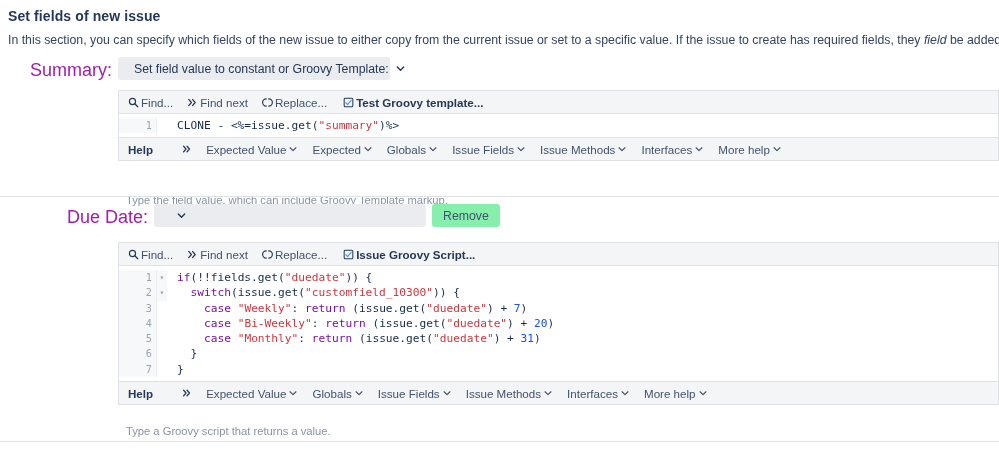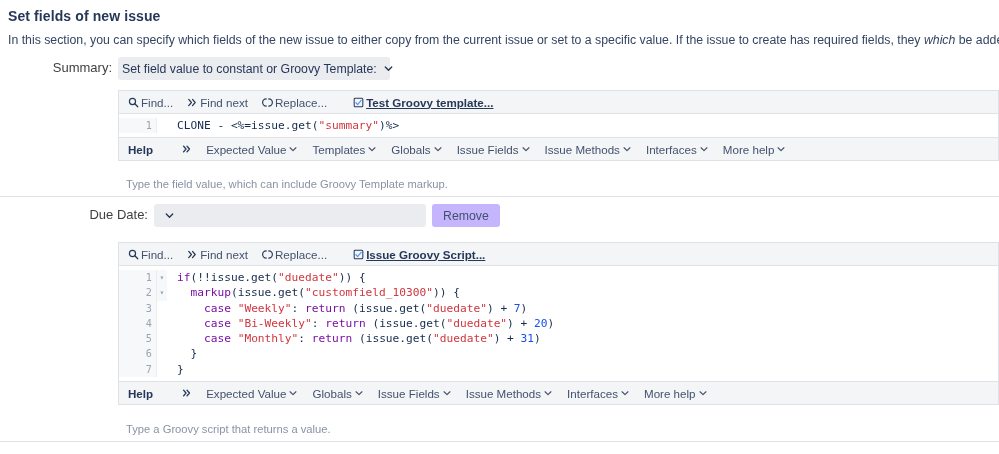--- a/index.html
+++ b/index.html
@@ -21,38 +21,38 @@
   .section-desc {
     position: absolute; left: 8px; top: 33px;
     font-size: 12.3px; color: #344563; white-space: nowrap;
   }
   .section-desc i { font-style: italic; }
 
   
   .field-row { position: absolute; left: 0; width: 999px; height: 24px; }
   .field-label {
     position: absolute; right: 0; top: 3px;
-    font-size: 13px; color: #404040; text-align: right;
+    font-size: 18px; color: #a21caf; text-align: right;
     width: 110px;
   }
   .field-label-wrap { position: absolute; left: 0; top: 0; width: 112px; }
   .select {
     position: absolute; left: 118px; top: 0;
     width: 272px; height: 23px;
     background: #ebecf0; border: none; border-radius: 3px;
-    display: flex; align-items: center; padding: 0 4px;
+    display: flex; align-items: center; padding: 0 16px;
     font-size: 12.3px; color: #253858; cursor: pointer;
   }
   .select .sel-text { flex: 1 1 auto; white-space: nowrap; }
   .chev { width: 11px; height: 11px; flex: 0 0 auto; margin-left: 6px; }
   .chev svg { display: block; }
   .btn-remove {
     position: absolute; left: 396px; top: 0;
     height: 23px; padding: 0 11px;
-    background: #c4b5fd; border: none; border-radius: 3px;
+    background: #86efac; border: none; border-radius: 3px;
     font-family: "Liberation Sans", sans-serif;
     font-size: 12.3px; color: #42526e; cursor: pointer;
     display: flex; align-items: center;
   }
 
   
   .panel {
     position: absolute; left: 118px; width: 881px;
     background: #ffffff;
     border: 1px solid #dfe1e6;
@@ -65,21 +65,21 @@
     padding: 0 9px; gap: 0px;
     font-size: 11.6px; color: #42526e;
   }
   .bar.bottom { border-bottom: none; border-top: 1px solid #dfe1e6; }
   .bar-item {
     display: flex; align-items: center; gap: 2px;
     margin-right: 14px; cursor: pointer; white-space: nowrap;
     color: #42526e;
   }
   .bar-item.strong { font-weight: bold; color: #253858; gap: 29px; }
-  .bar-item.test { font-weight: bold; color: #253858; margin-left: 12px; text-decoration: underline; }
+  .bar-item.test { font-weight: bold; color: #253858; margin-left: 2px; }
   .ico { display: inline-flex; align-items: center; justify-content: center; }
   .ico svg { display: block; }
 
   
   .code {
     background: #ffffff;
     font-family: "DejaVu Sans Mono", monospace;
     font-size: 11.2px;
     line-height: 15.3px;
     color: #172b4d;
@@ -101,35 +101,35 @@
   }
   .src { flex: 1 1 auto; padding-left: 10px; white-space: pre; }
 
   .kw  { color: #7a0fa6; }
   .str { color: #d0373e; }
   .num { color: #1750eb; }
   .pln { color: #172b4d; }
 
   .hint {
     position: absolute; left: 126px;
-    font-size: 11.2px; color: #8993a4;
+    font-size: 11.2px; color: #8993a4; margin-top: 16px;
   }
   .divider {
     position: absolute; left: 0; width: 999px; height: 1px;
     background: #dfe1e6;
   }
 </style>
 </head>
 <body>
 
 <div class="page">
 
   <div class="section-title">Set fields of new issue</div>
 
-  <div class="section-desc"><span>In this section, you can specify which fields of the new issue to either copy from the current issue or set to a specific value. If the issue to create has required fields, they </span><i>which</i><span> be added here.</span></div>
+  <div class="section-desc"><span>In this section, you can specify which fields of the new issue to either copy from the current issue or set to a specific value. If the issue to create has required fields, they </span><i>field</i><span> be added here.</span></div>
 
   <div class="field-row" style="top:57px;">
     <div class="field-label-wrap">
       <div class="field-label">Summary:</div>
     </div>
     <div class="select">
       <span class="sel-text">Set field value to constant or Groovy Template:</span>
       <span class="chev">
         <svg viewBox="0 0 12 12" width="11" height="11">
             <path d="M2.5 4.3 L6 7.9 L9.5 4.3" fill="none" stroke="#253858" stroke-width="1.5" stroke-linecap="round" stroke-linejoin="round"></path>
@@ -195,21 +195,21 @@
         </span>
       </span>
       <span id="summary-help-items" style="display:contents"><span class="bar-item">
             <span>Expected Value</span>
             <span class="ico">
               <svg viewBox="0 0 12 12" width="10" height="10">
                 <path d="M2.5 4.5 L6 7.9 L9.5 4.5" fill="none" stroke="#42526e" stroke-width="1.4" stroke-linecap="round" stroke-linejoin="round"></path>
               </svg>
             </span>
           </span><span class="bar-item">
-            <span>Templates</span>
+            <span>Expected</span>
             <span class="ico">
               <svg viewBox="0 0 12 12" width="10" height="10">
                 <path d="M2.5 4.5 L6 7.9 L9.5 4.5" fill="none" stroke="#42526e" stroke-width="1.4" stroke-linecap="round" stroke-linejoin="round"></path>
               </svg>
             </span>
           </span><span class="bar-item">
             <span>Globals</span>
             <span class="ico">
               <svg viewBox="0 0 12 12" width="10" height="10">
                 <path d="M2.5 4.5 L6 7.9 L9.5 4.5" fill="none" stroke="#42526e" stroke-width="1.4" stroke-linecap="round" stroke-linejoin="round"></path>
@@ -300,26 +300,26 @@
             </svg>
         </span>
         <span>Issue Groovy Script...</span>
       </span>
     </div>
 
     <div class="code" id="duedate-code">
         <div class="cline">
           <span class="gutter">1</span>
           <span class="fold">▾</span>
-          <span class="src"><span class="kw">if</span><span class="pln">(!!issue.get(</span><span class="str">"duedate"</span><span class="pln">)) {</span></span>
+          <span class="src"><span class="kw">if</span><span class="pln">(!!fields.get(</span><span class="str">"duedate"</span><span class="pln">)) {</span></span>
         </div>
         <div class="cline">
           <span class="gutter">2</span>
           <span class="fold">▾</span>
-          <span class="src"><span class="pln">  </span><span class="kw">markup</span><span class="pln">(issue.get(</span><span class="str">"customfield_10300"</span><span class="pln">)) {</span></span>
+          <span class="src"><span class="pln">  </span><span class="kw">switch</span><span class="pln">(issue.get(</span><span class="str">"customfield_10300"</span><span class="pln">)) {</span></span>
         </div>
         <div class="cline">
           <span class="gutter">3</span>
           <span class="fold"></span>
           <span class="src"><span class="pln">    </span><span class="kw">case</span><span class="pln"> </span><span class="str">"Weekly"</span><span class="pln">: </span><span class="kw">return</span><span class="pln"> (issue.get(</span><span class="str">"duedate"</span><span class="pln">) + </span><span class="num">7</span><span class="pln">)</span></span>
         </div>
         <div class="cline">
           <span class="gutter">4</span>
           <span class="fold"></span>
           <span class="src"><span class="pln">    </span><span class="kw">case</span><span class="pln"> </span><span class="str">"Bi-Weekly"</span><span class="pln">: </span><span class="kw">return</span><span class="pln"> (issue.get(</span><span class="str">"duedate"</span><span class="pln">) + </span><span class="num">20</span><span class="pln">)</span></span>
@@ -389,16 +389,16 @@
             <span>More help</span>
             <span class="ico">
               <svg viewBox="0 0 12 12" width="10" height="10">
                 <path d="M2.5 4.5 L6 7.9 L9.5 4.5" fill="none" stroke="#42526e" stroke-width="1.4" stroke-linecap="round" stroke-linejoin="round"></path>
               </svg>
             </span>
           </span></span>
     </div>
   </div>
 
-  <div class="hint" style="top:423px;">Type a Groovy script that returns a value.</div>
+  <div class="hint" style="top:409px;">Type a Groovy script that returns a value.</div>
   <div class="divider" style="top:441px;"></div>
 
 </div>
 
 </body></html>

